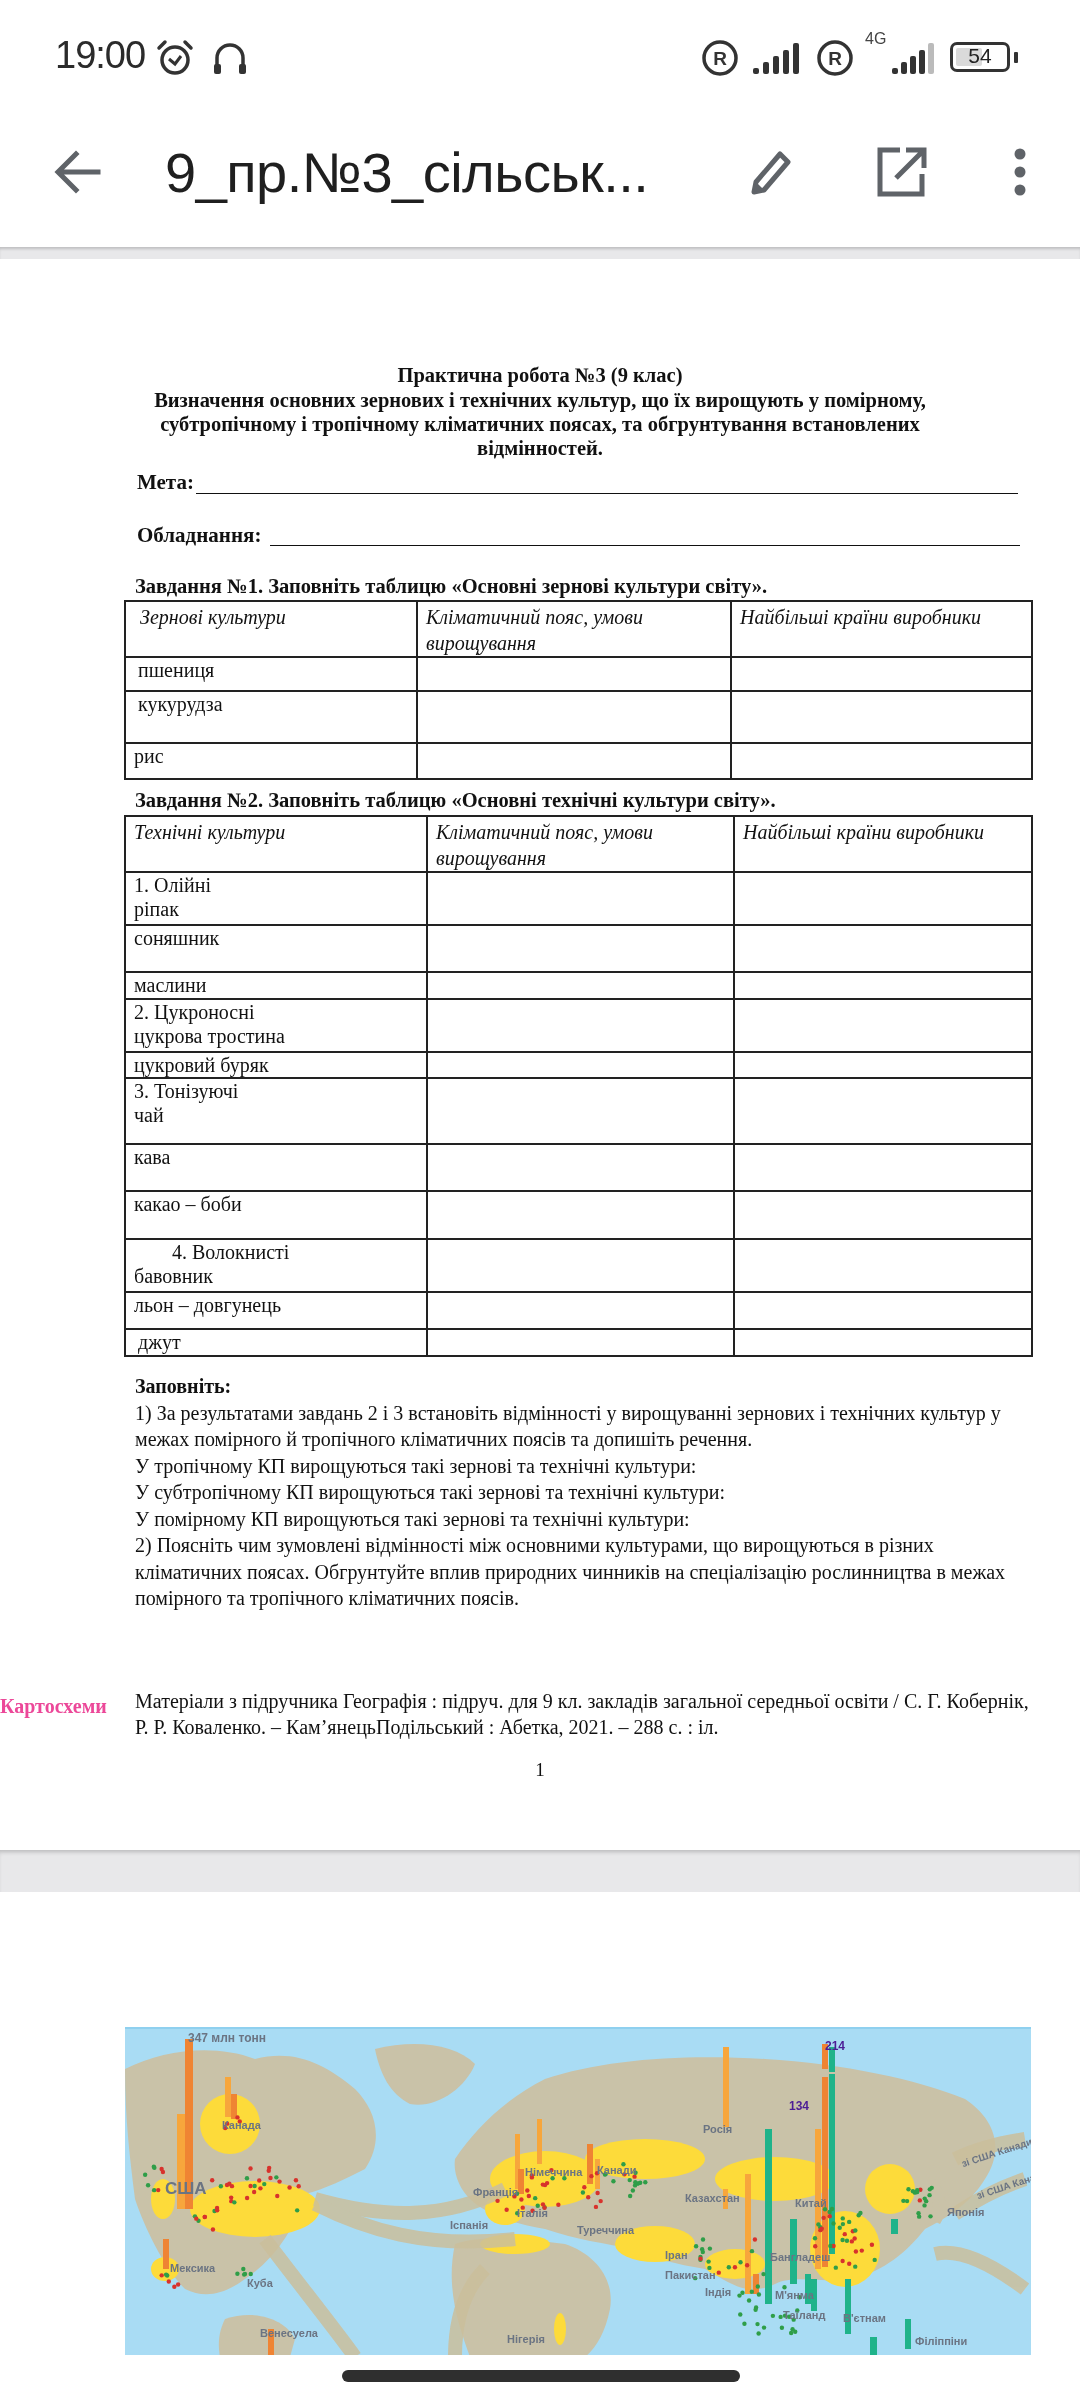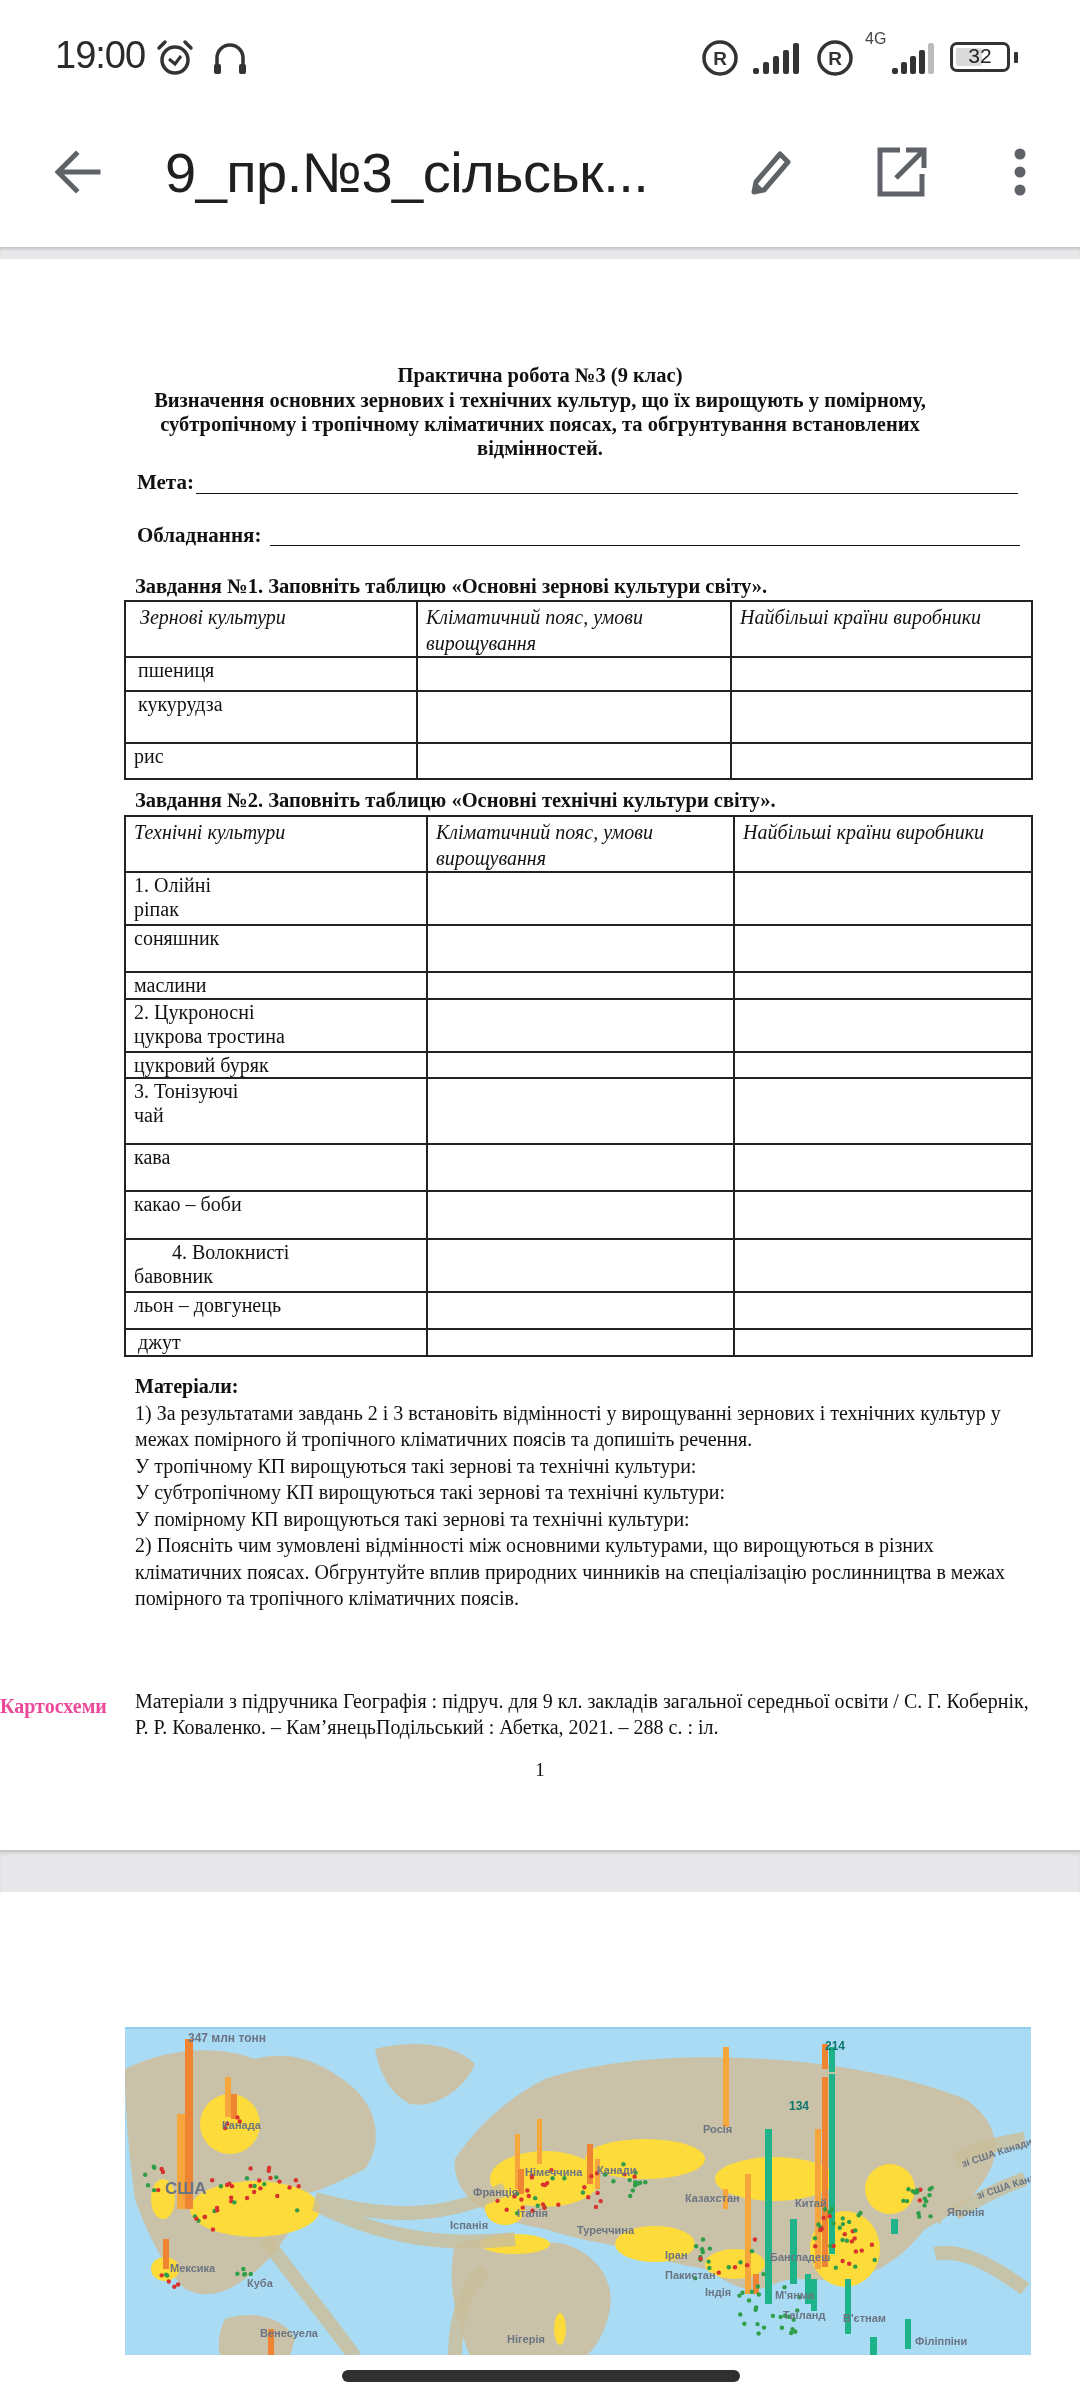--- a/index.html
+++ b/index.html
@@ -68,21 +68,21 @@
 
   .sources-title { position: absolute; left: 0; width: 1080px; top: 1404px; text-align: left; font-weight: bold; font-size: 20px; color: #ec4899; margin-top: 32px; }
   .sources-text { position: absolute; left: 135px; top: 1429px; width: 900px; font-size: 20px; line-height: 26px; }
   .page-num { position: absolute; left: 0; width: 1080px; top: 1500px; text-align: center; font-size: 19px; }
 
   
   .map { position: absolute; left: 125px; top: 135px; width: 906px; height: 328px; background: #a9dcf4; overflow: hidden; border-top: 2px solid #8fd0ef; }
   .map svg { position: absolute; left: 0; top: 0; }
   .map-label { position: absolute; font-family: "Liberation Sans", sans-serif; font-weight: bold; font-size: 11px; color: #6b7483; white-space: nowrap; }
   .map-label.big { font-size: 17px; }
-  .map-label.num { font-size: 12px; color: #0f766e; }
+  .map-label.num { font-size: 12px; color: #4c1d95; }
 
   .nav-handle { position: absolute; left: 342px; top: 2370px; width: 398px; height: 12px; background: #2f2f2f; border-radius: 6px; }
 </style>
 </head>
 <body>
 
 <div class="status-bar">
   <div class="status-time">19:00</div>
   <svg class="st-icon alarm-icon" width="40" height="40" viewBox="0 0 40 40">
     <circle cx="20" cy="22" r="13" fill="none" stroke="#333" stroke-width="3.5"></circle>
@@ -113,21 +113,21 @@
   <svg class="st-icon sig2" width="50" height="40" viewBox="0 0 50 40">
     <path d="M-4 36 L-4 28 M-1 28 L-1 36" stroke="#aaa" stroke-width="2"></path>
     <rect x="4" y="30" width="6" height="6" rx="2" fill="#333"></rect>
     <rect x="13" y="24" width="6" height="12" rx="2" fill="#333"></rect>
     <rect x="22" y="18" width="6" height="18" rx="2" fill="#333"></rect>
     <rect x="31" y="12" width="6" height="24" rx="2" fill="#333"></rect>
     <rect x="40" y="5" width="6" height="31" rx="2" fill="#bbb"></rect>
   </svg>
   <div class="battery">
     <div class="fill" id="battery-fill" style="width: 26px;"></div>
-    <div class="num">32</div>
+    <div class="num">54</div>
   </div>
   <div class="battery-tip"></div>
 </div>
 
 <div class="app-bar">
   <div class="back-btn">
     <svg width="60" height="60" viewBox="0 0 60 60">
       <path d="M50 30 H12 M28 12 L10 30 L28 48" fill="none" stroke="#5f6368" stroke-width="5" stroke-linecap="square"></path>
     </svg>
   </div>
@@ -290,21 +290,21 @@
           <td>
             <div style="padding-left: 4px;">джут</div>
           </td>
           <td></td>
           <td></td>
         </tr>
       </tbody>
   </table>
 
   <div class="conclusion">
-    <div class="bold">Матеріали:</div>
+    <div class="bold">Заповніть:</div>
     <div>1) За результатами завдань 2 і 3 встановіть відмінності у вирощуванні зернових і технічних культур у межах помірного й тропічного кліматичних поясів та допишіть речення.</div>
     <div>У тропічному КП вирощуються такі зернові та технічні культури:</div>
     <div>У субтропічному КП  вирощуються такі зернові та технічні культури:</div>
     <div>У помірному КП вирощуються такі зернові та технічні культури:</div>
     <div>2)  Поясніть чим зумовлені відмінності між основними культурами, що вирощуються в різних кліматичних поясах. Обгрунтуйте вплив природних чинників на спеціалізацію рослинництва в межах помірного та тропічного кліматичних поясів.</div>
   </div>
 
   <div class="sources-title">Картосхеми</div>
   <div class="sources-text">Матеріали з підручника Географія : підруч. для 9 кл. закладів загальної середньої освіти / С. Г. Кобернік, Р. Р. Коваленко. – Кам’янецьПодільський : Абетка, 2021. – 288 с. : іл.</div>
   <div class="page-num">1</div>

